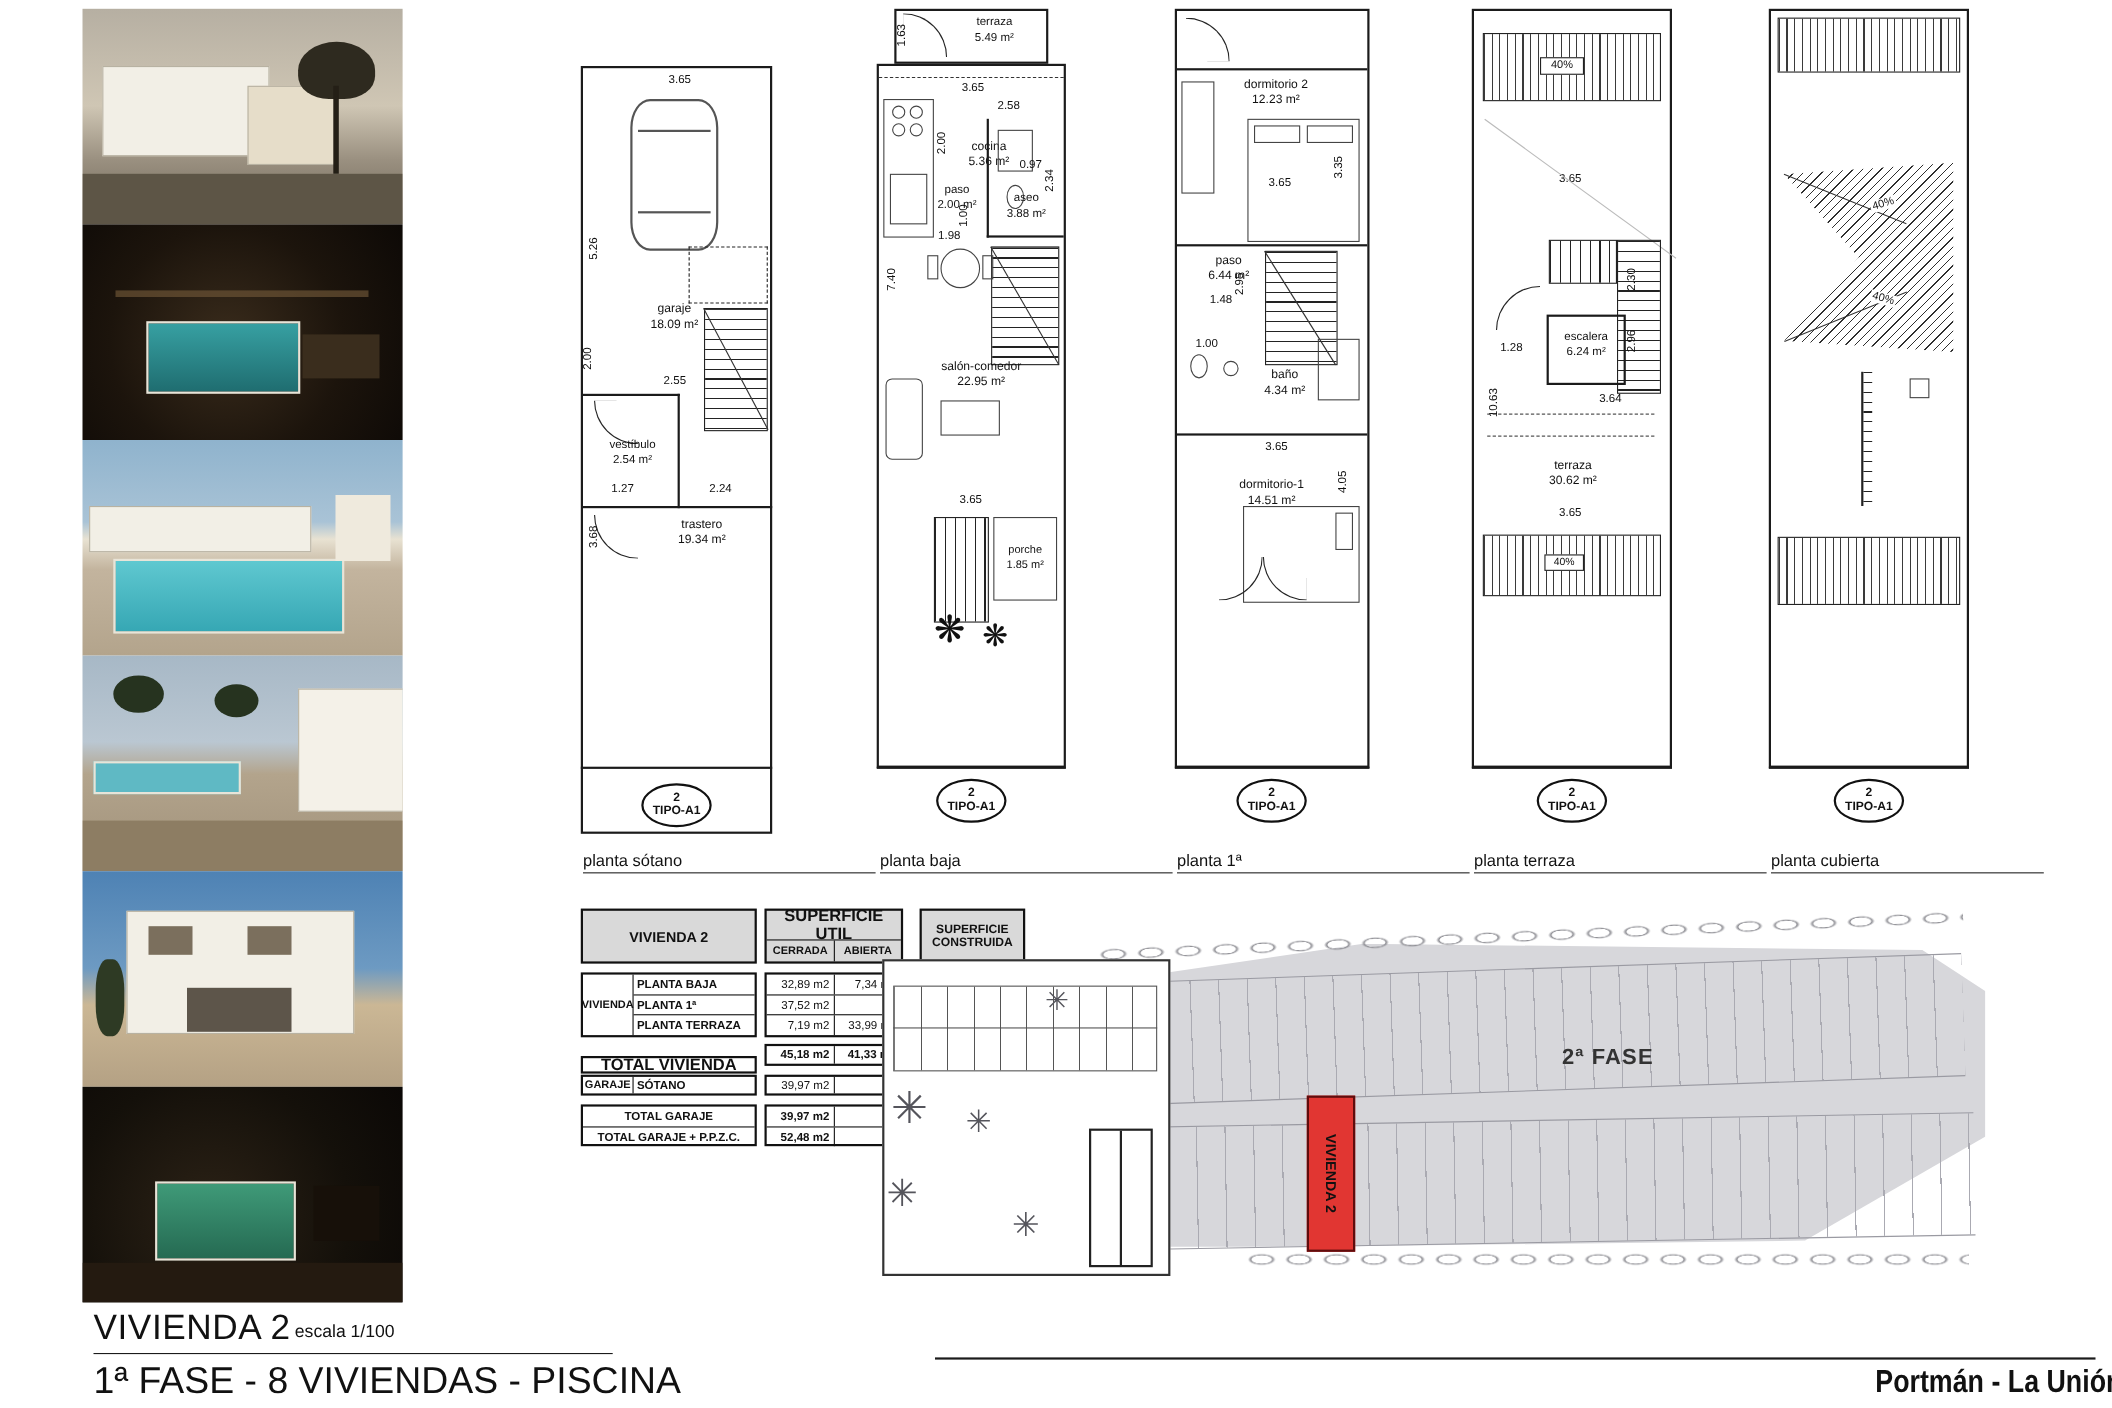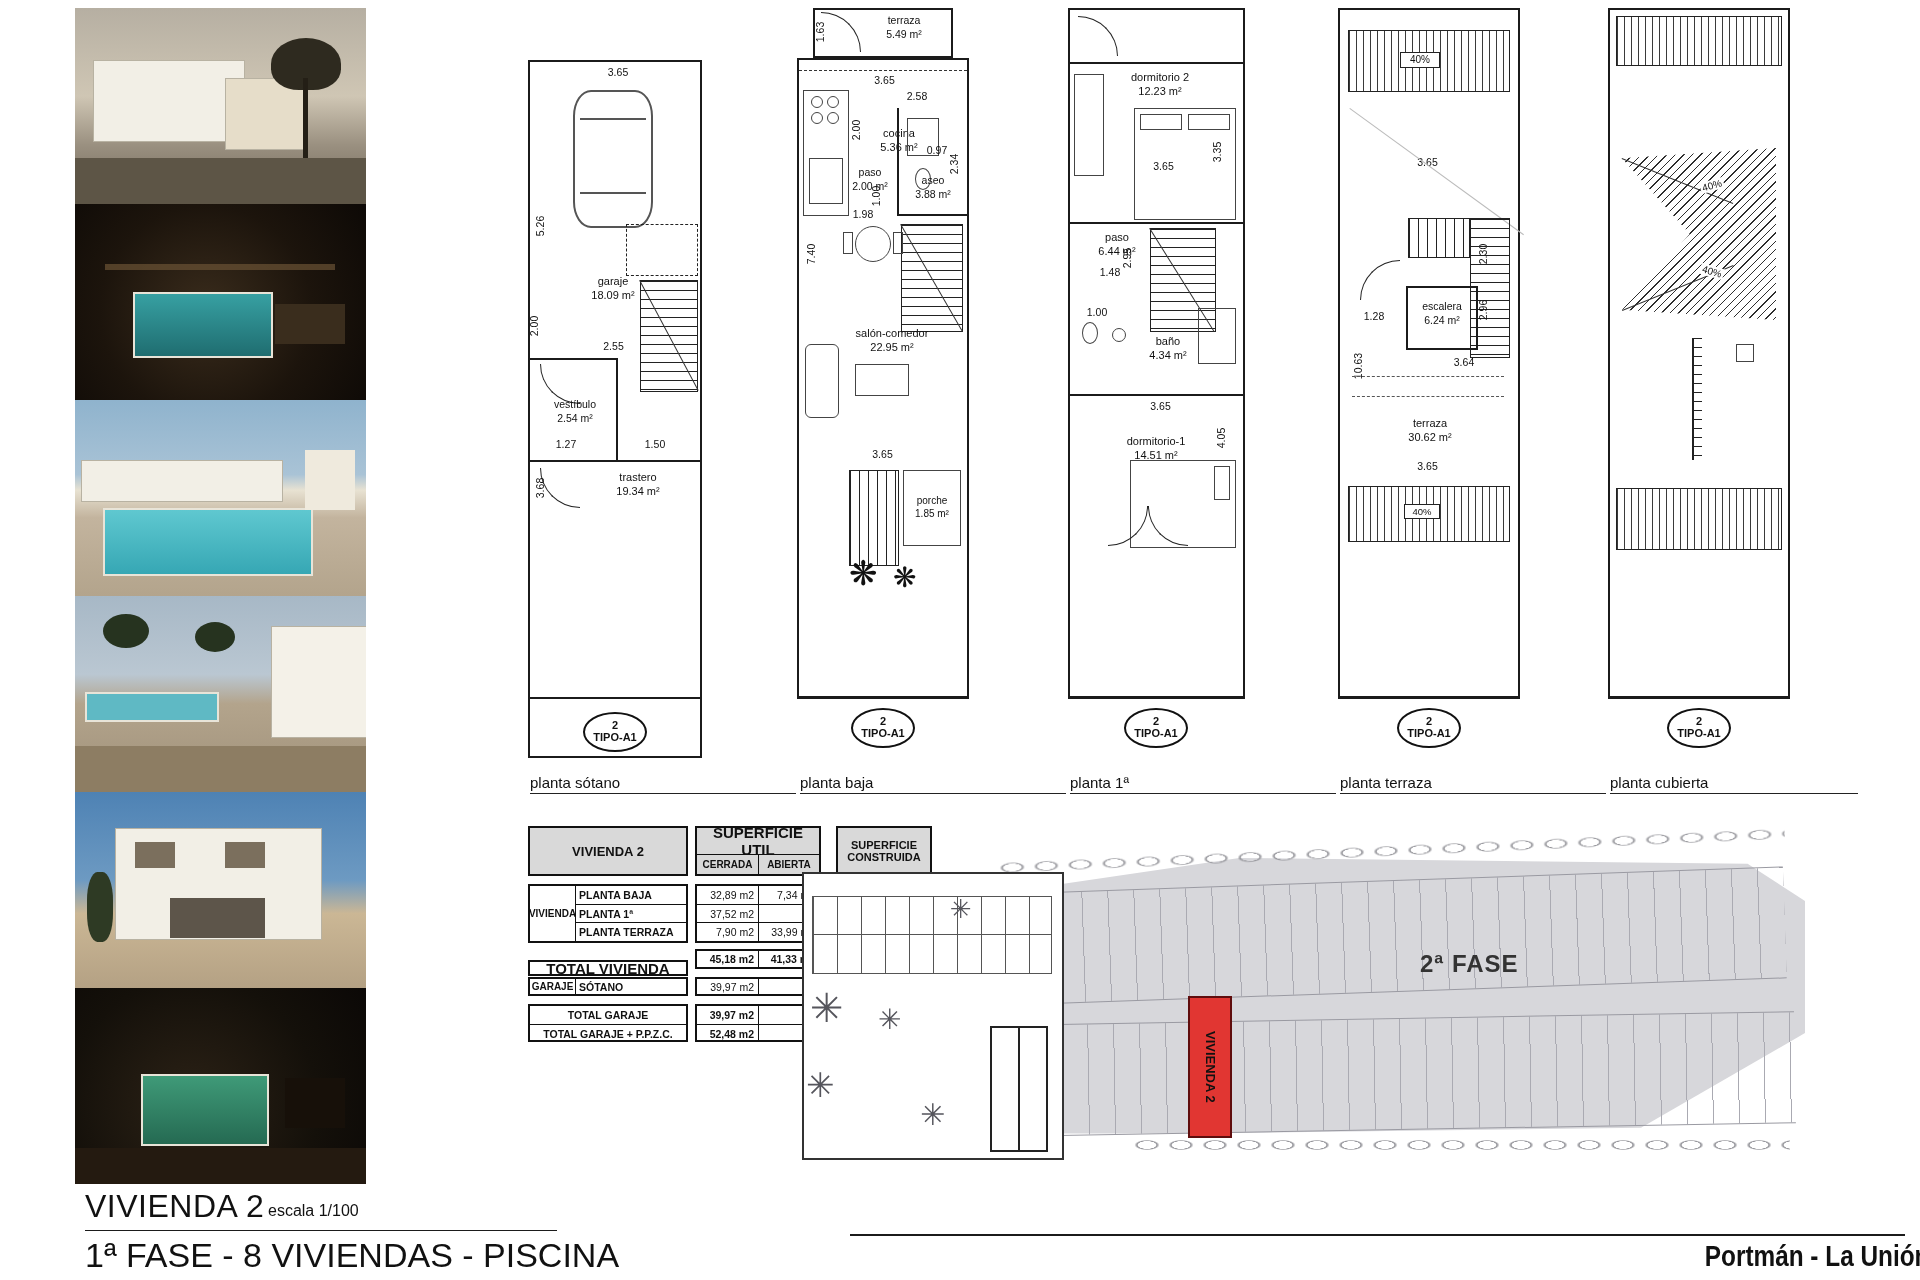--- a/index.html
+++ b/index.html
@@ -126,21 +126,21 @@
     <div style="left:88px;top:306px;width:2px;height:104px;background:#1b1b1b"></div>
     <div style="left:2px;top:408px;width:172px;height:2px;background:#1b1b1b"></div>
     <div class="arc" style="left:12px;top:312px"></div>
     <div class="arc" style="left:12px;top:416px"></div>
     <div class="dim dimv" style="left:-12px;top:268px;width:36px">2.00</div>
     <div class="room" style="left:4px;top:346px;width:86px;font-size:10.5px">
       <div class="rn">vestíbulo</div>
       <div class="rn">2.54 m²</div>
     </div>
     <div class="dim" style="left:8px;top:386px;width:60px">1.27</div>
-    <div class="dim" style="left:92px;top:386px;width:70px">1.50</div>
+    <div class="dim" style="left:92px;top:386px;width:70px">2.24</div>
     <div class="room" style="left:55px;top:418px;width:110px">
       <div class="rn">trastero</div>
       <div class="rn">19.34 m²</div>
     </div>
     <div class="dim dimv" style="left:-8px;top:430px;width:40px">3.68</div>
     <div style="left:0;top:645px;width:174px;height:2px;background:#1b1b1b"></div>
     <div class="badge" style="left:55px;top:660px">
       <span class="bn">2</span>
       <span class="bt">TIPO-A1</span>
     </div>
@@ -359,21 +359,21 @@
   <div class="tbox" style="left:695px;top:884px;width:126px;height:59px">
     <div class="trow" style="height:18px">
       <div class="val" style="width:62px;display:flex;align-items:center;height:100%;border-right:1px solid #111">32,89 m2</div>
       <div class="val" style="flex:1;display:flex;align-items:center;height:100%">7,34 m2</div>
     </div>
     <div class="trow" style="height:18px">
       <div class="val" style="width:62px;display:flex;align-items:center;height:100%;border-right:1px solid #111">37,52 m2</div>
       <div class="val" style="flex:1;display:flex;align-items:center;height:100%"></div>
     </div>
     <div class="trow" style="height:19px">
-      <div class="val" style="width:62px;display:flex;align-items:center;height:100%;border-right:1px solid #111">7,90 m2</div>
+      <div class="val" style="width:62px;display:flex;align-items:center;height:100%;border-right:1px solid #111">7,19 m2</div>
       <div class="val" style="flex:1;display:flex;align-items:center;height:100%">33,99 m2</div>
     </div>
   </div>
   <div class="tbox bold" style="left:695px;top:949px;width:126px;height:20px;display:flex">
     <div class="val" style="width:62px;display:flex;align-items:center;height:100%;border-right:1px solid #111">45,18 m2</div>
     <div class="val" style="flex:1;display:flex;align-items:center;height:100%">41,33 m2</div>
   </div>
   <div class="tbox" style="left:695px;top:977px;width:126px;height:19px;display:flex">
     <div class="val" style="width:62px;display:flex;align-items:center;height:100%;border-right:1px solid #111">39,97 m2</div>
     <div class="val" style="flex:1;display:flex;align-items:center;height:100%"></div>
@@ -404,21 +404,21 @@
     <div class="trow bold grayc val" style="height:18px">43,87 m2</div>
     <div class="trow bold grayc val" style="height:18px">57,07 m2</div>
   </div>
 
   <div class="site">
     <div class="gray-phase" style="left:185px;top:20px;width:820px;height:287px;clip-path:polygon(0 13%,31% 0,93% 2%,100% 15%,100% 61%,80% 94%,25% 96%,0 96%)"></div>
     <div class="units" style="left:205px;top:42px;width:780px;height:112px;transform:rotate(-2deg);border-top:1px solid #9a9aa2;border-bottom:1px solid #9a9aa2"></div>
     <div class="units" style="left:210px;top:180px;width:785px;height:112px;transform:rotate(-1deg);border-top:1px solid #9a9aa2;border-bottom:1px solid #9a9aa2"></div>
     <div class="bushrow" style="left:195px;top:6px;width:790px;height:14px;transform:rotate(-2.5deg)"></div>
     <div class="bushrow" style="left:330px;top:300px;width:660px;height:14px"></div>
-    <div style="left:620px;top:112px;font-size:24px;font-weight:600;color:#333;letter-spacing:1px">2ª FASE</div>
+    <div style="left:620px;top:112px;font-size:20px;font-weight:600;color:#333;letter-spacing:1px">2ª FASE</div>
 
     <div style="left:2px;top:34px;width:262px;height:288px;background:#fff;border:2px solid #333"></div>
     <div class="unitsDark" style="left:12px;top:58px;width:240px;height:78px;border:1px solid #555"></div>
     <div style="left:12px;top:96px;width:240px;height:1px;background:#555"></div>
     <div style="left:190px;top:188px;width:58px;height:126px;border:2px solid #222;background:#fff"></div>
     <div style="left:218px;top:190px;width:1.5px;height:122px;background:#222"></div>
     <div class="tree" style="left:10px;top:150px;font-size:40px">✳</div>
     <div class="tree" style="left:6px;top:230px">✳</div>
     <div class="tree" style="left:78px;top:168px;font-size:28px">✳</div>
     <div class="tree" style="left:150px;top:58px;font-size:26px">✳</div>

